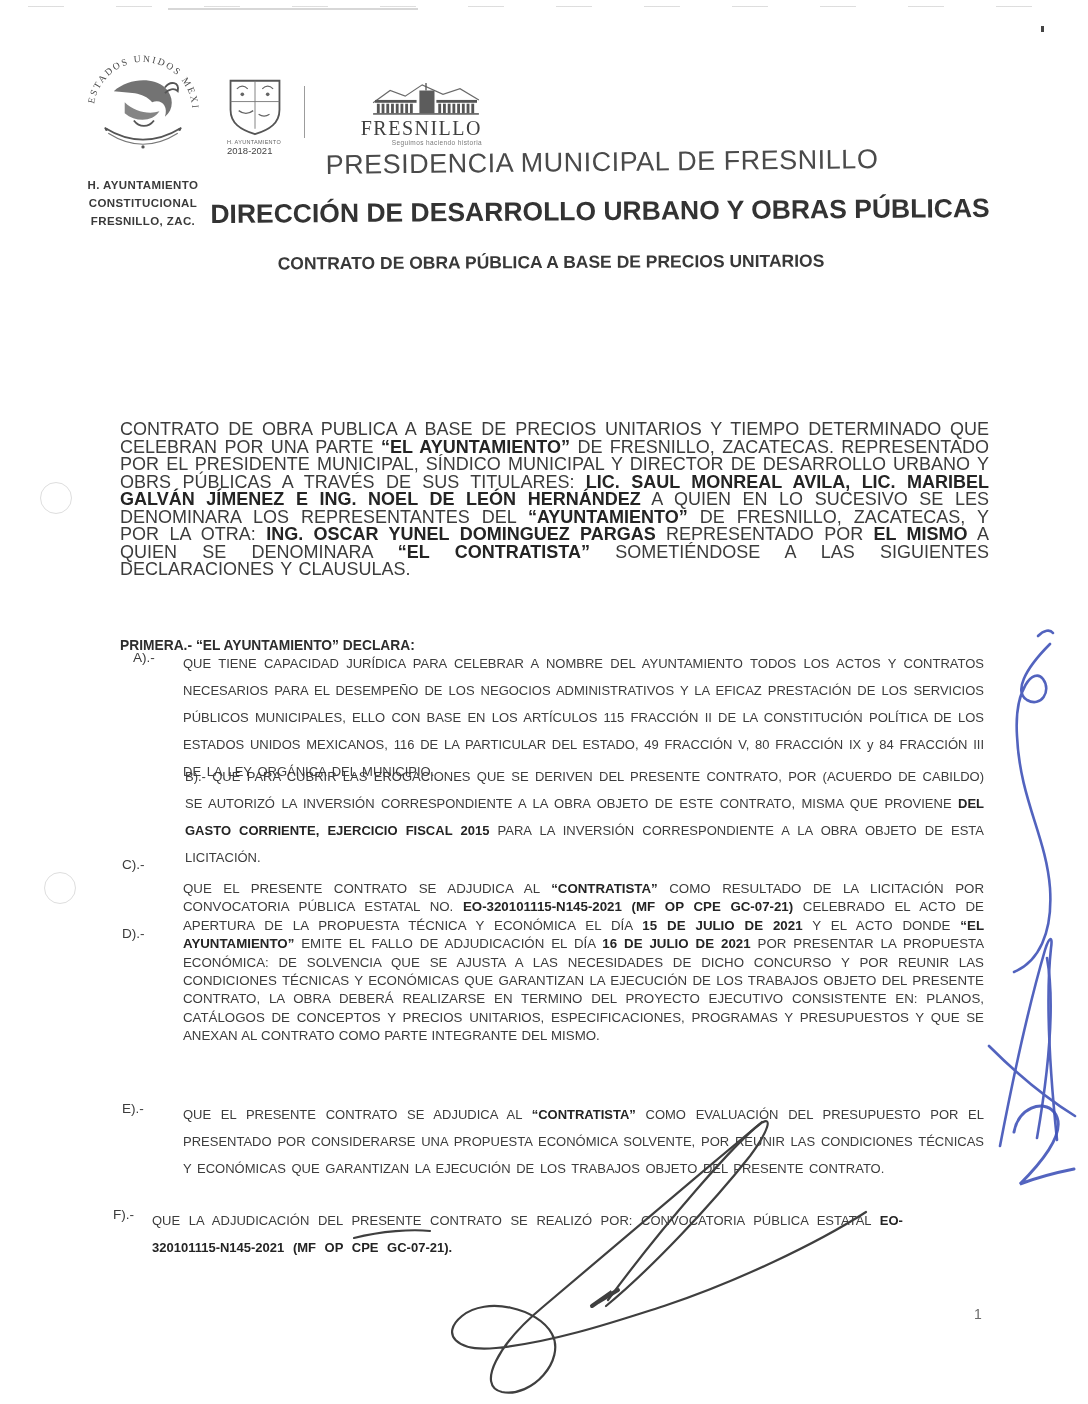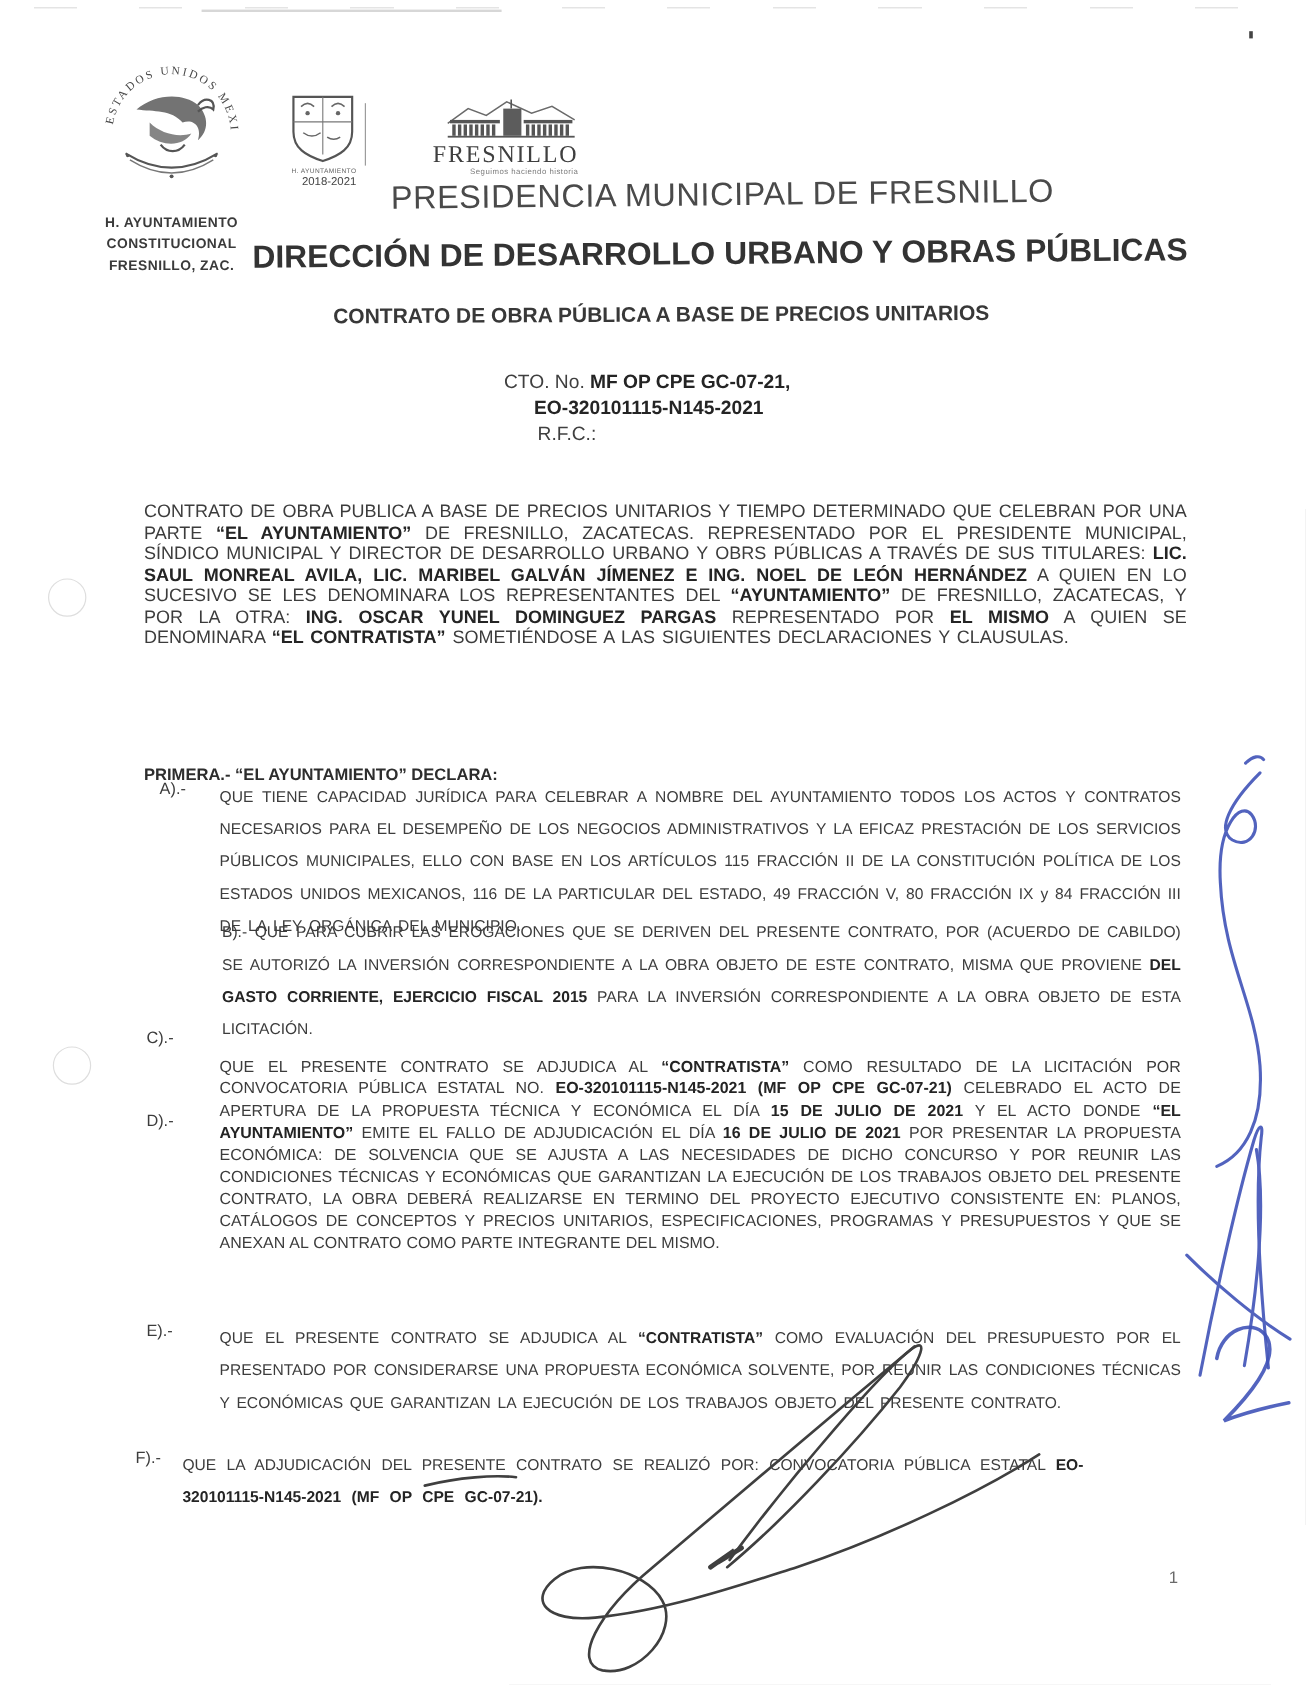--- a/index.html
+++ b/index.html
@@ -15,21 +15,21 @@
   .scan-dot   { position:absolute; top:26px; left:1041px; width:3px; height:6px; background:#444; }
   .hole { position:absolute; width:30px; height:30px; border-radius:50%; border:1.5px solid #dedede; }
   .hole-1 { left:40px; top:482px; }
   .hole-2 { left:44px; top:872px; }
 
   
   .seal { position:absolute; left:70px; top:40px; width:146px; text-align:center; }
   .seal svg { width:140px; height:128px; }
   .seal-caption { margin-top:4px; font-size:11.5px; font-weight:bold; line-height:18px;
                   color:#3a3a3a; letter-spacing:.4px; }
-  .logo-shield { position:absolute; left:227px; top:78px; width:70px; text-align:right; color:#4a4a4a; }
+  .logo-shield { position:absolute; left:227px; top:78px; width:70px; text-align:left; color:#4a4a4a; }
   .logo-shield svg { width:56px; height:58px; }
   .shield-cap1 { font-size:5.5px; letter-spacing:.3px; color:#666; margin-top:-1px; }
   .shield-cap2 { font-size:9.5px; color:#444; }
   .logo-divider { position:absolute; left:304px; top:86px; width:1px; height:52px; background:#9c9c9c; }
   .logo-fresnillo { position:absolute; left:314px; top:82px; width:124px; text-align:right;margin-left:44px; }
   .logo-fresnillo svg { width:112px; height:34px; }
   .fres-word { font-family:"Liberation Serif", serif; font-size:20px; letter-spacing:1.5px;
                color:#3f3f3f; margin-top:-3px; }
   .fres-tag  { font-size:6.5px; color:#7a7a7a; letter-spacing:.4px; margin-top:-1px; }
 
@@ -42,21 +42,21 @@
             font-size:17.5px; font-weight:bold; color:#383838; transform:rotate(-0.3deg); }
 
   
   .cto { position:absolute; left:420px; top:308px; font-size:16px; line-height:22px; color:#3f3f3f; }
   .cto .l2 { margin-left:25px; }
   .cto .l3 { margin-left:28px; }
 
   .b { font-weight:bold; color:#242424; }
 
   .intro { position:absolute; left:120px; top:403px; width:869px;
-           font-size:15px; line-height:17.5px; text-align:justify; word-spacing:1.5px; }
+           font-size:18px; line-height:17.5px; text-align:justify; word-spacing:1.5px; }
 
   .decl-heading { position:absolute; left:20px; right:0; top:572px; text-align:center;
                   font-weight:bold; font-size:14px; letter-spacing:7px; color:#333; }
   .primera { position:absolute; left:120px; top:618px; font-weight:bold; font-size:13.8px; color:#2d2d2d;margin-top:20px; }
 
   .ilabel { position:absolute; font-size:13.6px; color:#3c3c3c; }
   .itext  { position:absolute; font-size:13px; line-height:27px; text-align:justify;
             word-spacing:2px; width:801px; left:183px; }
   .lab-a { left:133px; top:650px; } .txt-a { top:650px; }
   .txt-b { top:763px; left:185px; width:799px; }
@@ -150,25 +150,20 @@
       <rect x="0" y="33" width="112" height="1.6" fill="#555"></rect>
     </svg>
     <div class="fres-word">FRESNILLO</div>
     <div class="fres-tag">Seguimos haciendo historia</div>
   </div>
 
   <div class="title1">PRESIDENCIA MUNICIPAL DE FRESNILLO</div>
   <div class="title2">DIRECCIÓN DE DESARROLLO URBANO Y OBRAS PÚBLICAS</div>
   <div class="title3">CONTRATO DE OBRA PÚBLICA A BASE DE PRECIOS UNITARIOS</div>
 
-  <div class="cto">
-    <div><span>CTO. No. </span><span class="b">MF OP CPE GC-07-21,</span></div>
-    <div class="l2 b">EO-320101115-N145-2021</div>
-    <div class="l3">R.F.C.:</div>
-  </div>
 
   <p class="intro"><span>CONTRATO DE OBRA PUBLICA A BASE DE PRECIOS UNITARIOS Y TIEMPO DETERMINADO QUE CELEBRAN POR UNA PARTE </span><span class="b">“EL AYUNTAMIENTO”</span><span> DE FRESNILLO, ZACATECAS. REPRESENTADO POR EL PRESIDENTE MUNICIPAL, SÍNDICO MUNICIPAL Y DIRECTOR DE DESARROLLO URBANO Y OBRS PÚBLICAS A TRAVÉS DE SUS TITULARES: </span><span class="b">LIC. SAUL MONREAL AVILA, LIC. MARIBEL GALVÁN JÍMENEZ E ING. NOEL DE LEÓN HERNÁNDEZ</span><span> A QUIEN EN LO SUCESIVO SE LES DENOMINARA LOS REPRESENTANTES DEL </span><span class="b">“AYUNTAMIENTO”</span><span> DE FRESNILLO, ZACATECAS, Y POR LA OTRA: </span><span class="b">ING. OSCAR YUNEL DOMINGUEZ PARGAS</span><span> REPRESENTADO POR </span><span class="b">EL MISMO</span><span> A QUIEN SE DENOMINARA </span><span class="b">“EL CONTRATISTA”</span><span> SOMETIÉNDOSE A LAS  SIGUIENTES DECLARACIONES Y CLAUSULAS.</span></p>
 
   <div class="primera">PRIMERA.- “EL AYUNTAMIENTO” DECLARA:</div>
 
   <span class="ilabel lab-a">A).-</span>
   <div class="itext txt-a"><span>QUE TIENE CAPACIDAD JURÍDICA PARA CELEBRAR A NOMBRE DEL AYUNTAMIENTO TODOS LOS ACTOS Y CONTRATOS NECESARIOS PARA EL DESEMPEÑO DE LOS NEGOCIOS ADMINISTRATIVOS Y LA EFICAZ PRESTACIÓN DE LOS SERVICIOS PÚBLICOS MUNICIPALES, ELLO CON BASE EN LOS ARTÍCULOS 115 FRACCIÓN II DE LA CONSTITUCIÓN POLÍTICA DE LOS ESTADOS UNIDOS MEXICANOS, 116 DE LA PARTICULAR DEL ESTADO, 49 FRACCIÓN V, 80 FRACCIÓN IX y 84 FRACCIÓN III DE LA LEY ORGÁNICA DEL MUNICIPIO.</span></div>
 
   <div class="itext txt-b"><span>B).- QUE PARA CUBRIR LAS EROGACIONES QUE SE DERIVEN DEL PRESENTE CONTRATO, POR (ACUERDO DE CABILDO) SE AUTORIZÓ LA INVERSIÓN CORRESPONDIENTE A LA OBRA OBJETO DE ESTE CONTRATO, MISMA QUE PROVIENE </span><span class="b">DEL GASTO CORRIENTE,  EJERCICIO FISCAL 2015</span><span>  PARA LA INVERSIÓN CORRESPONDIENTE A LA OBRA OBJETO DE ESTA LICITACIÓN.</span></div>
 

